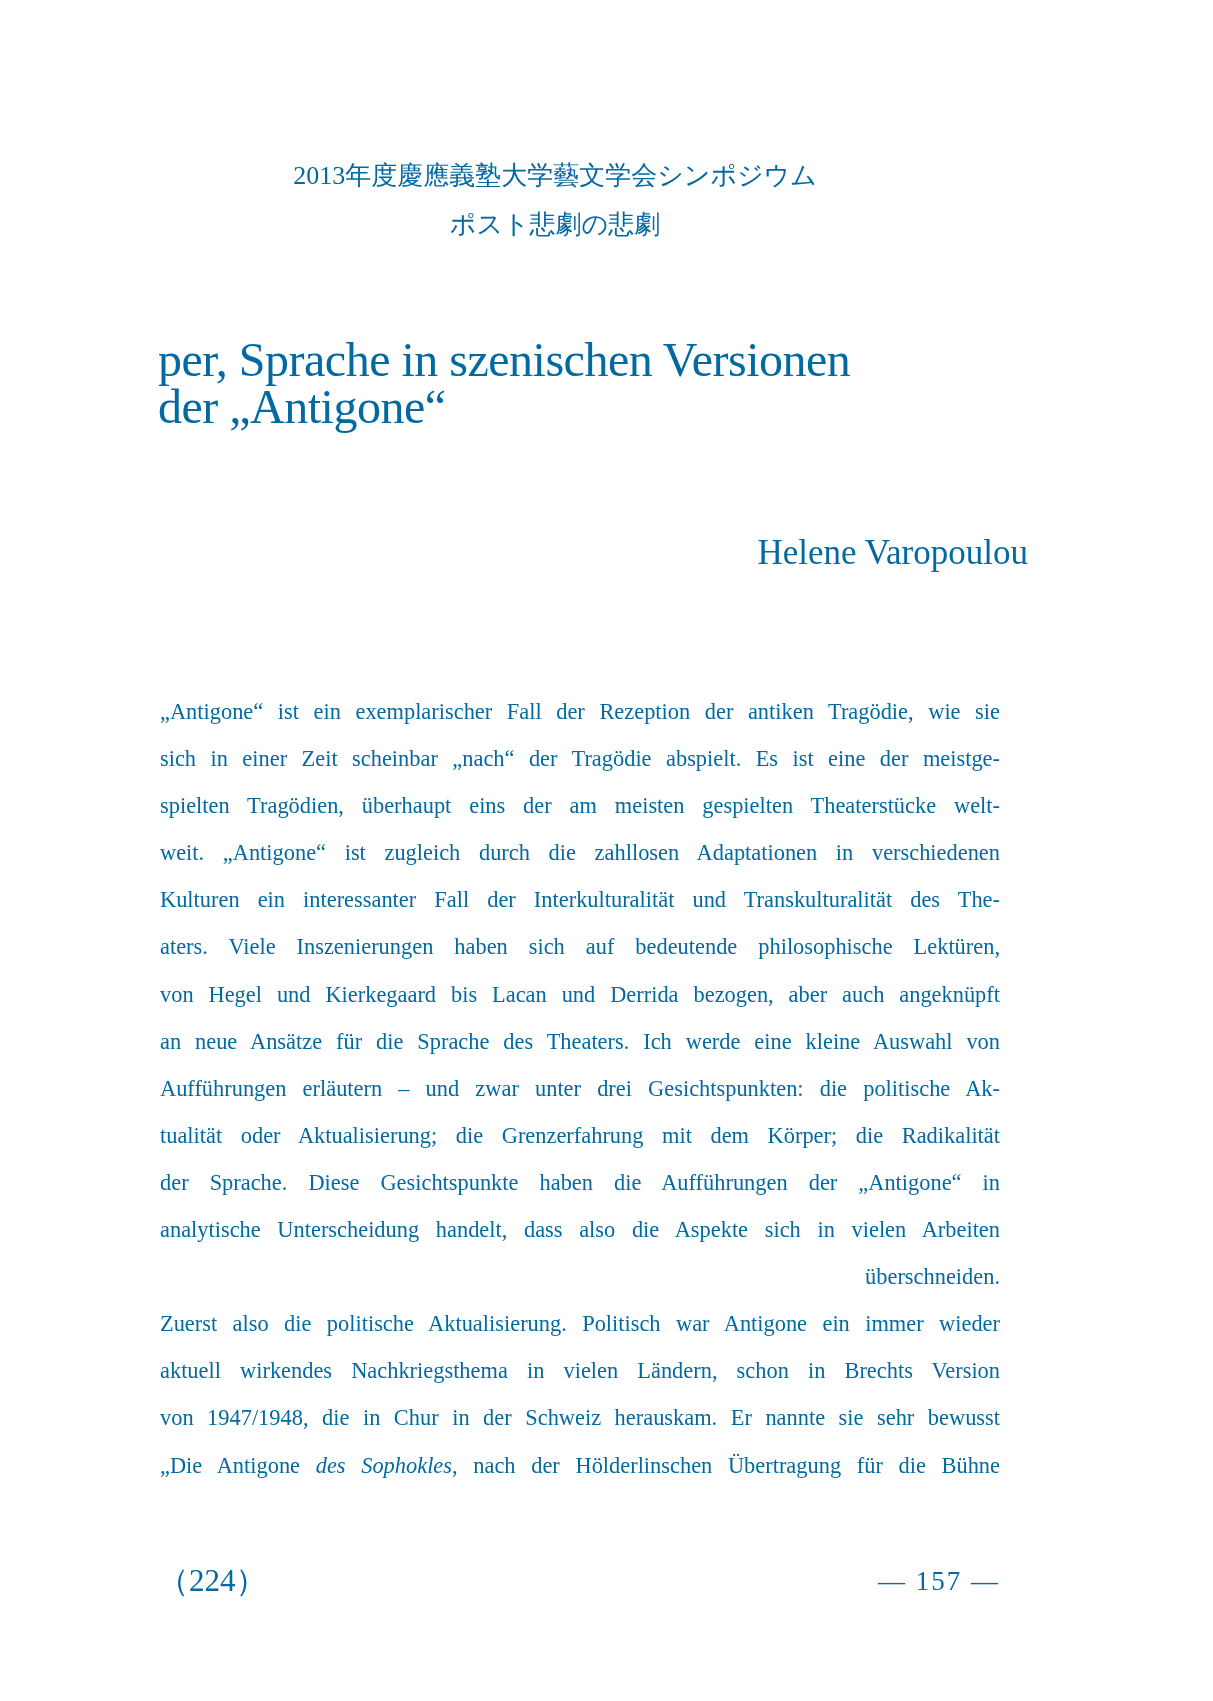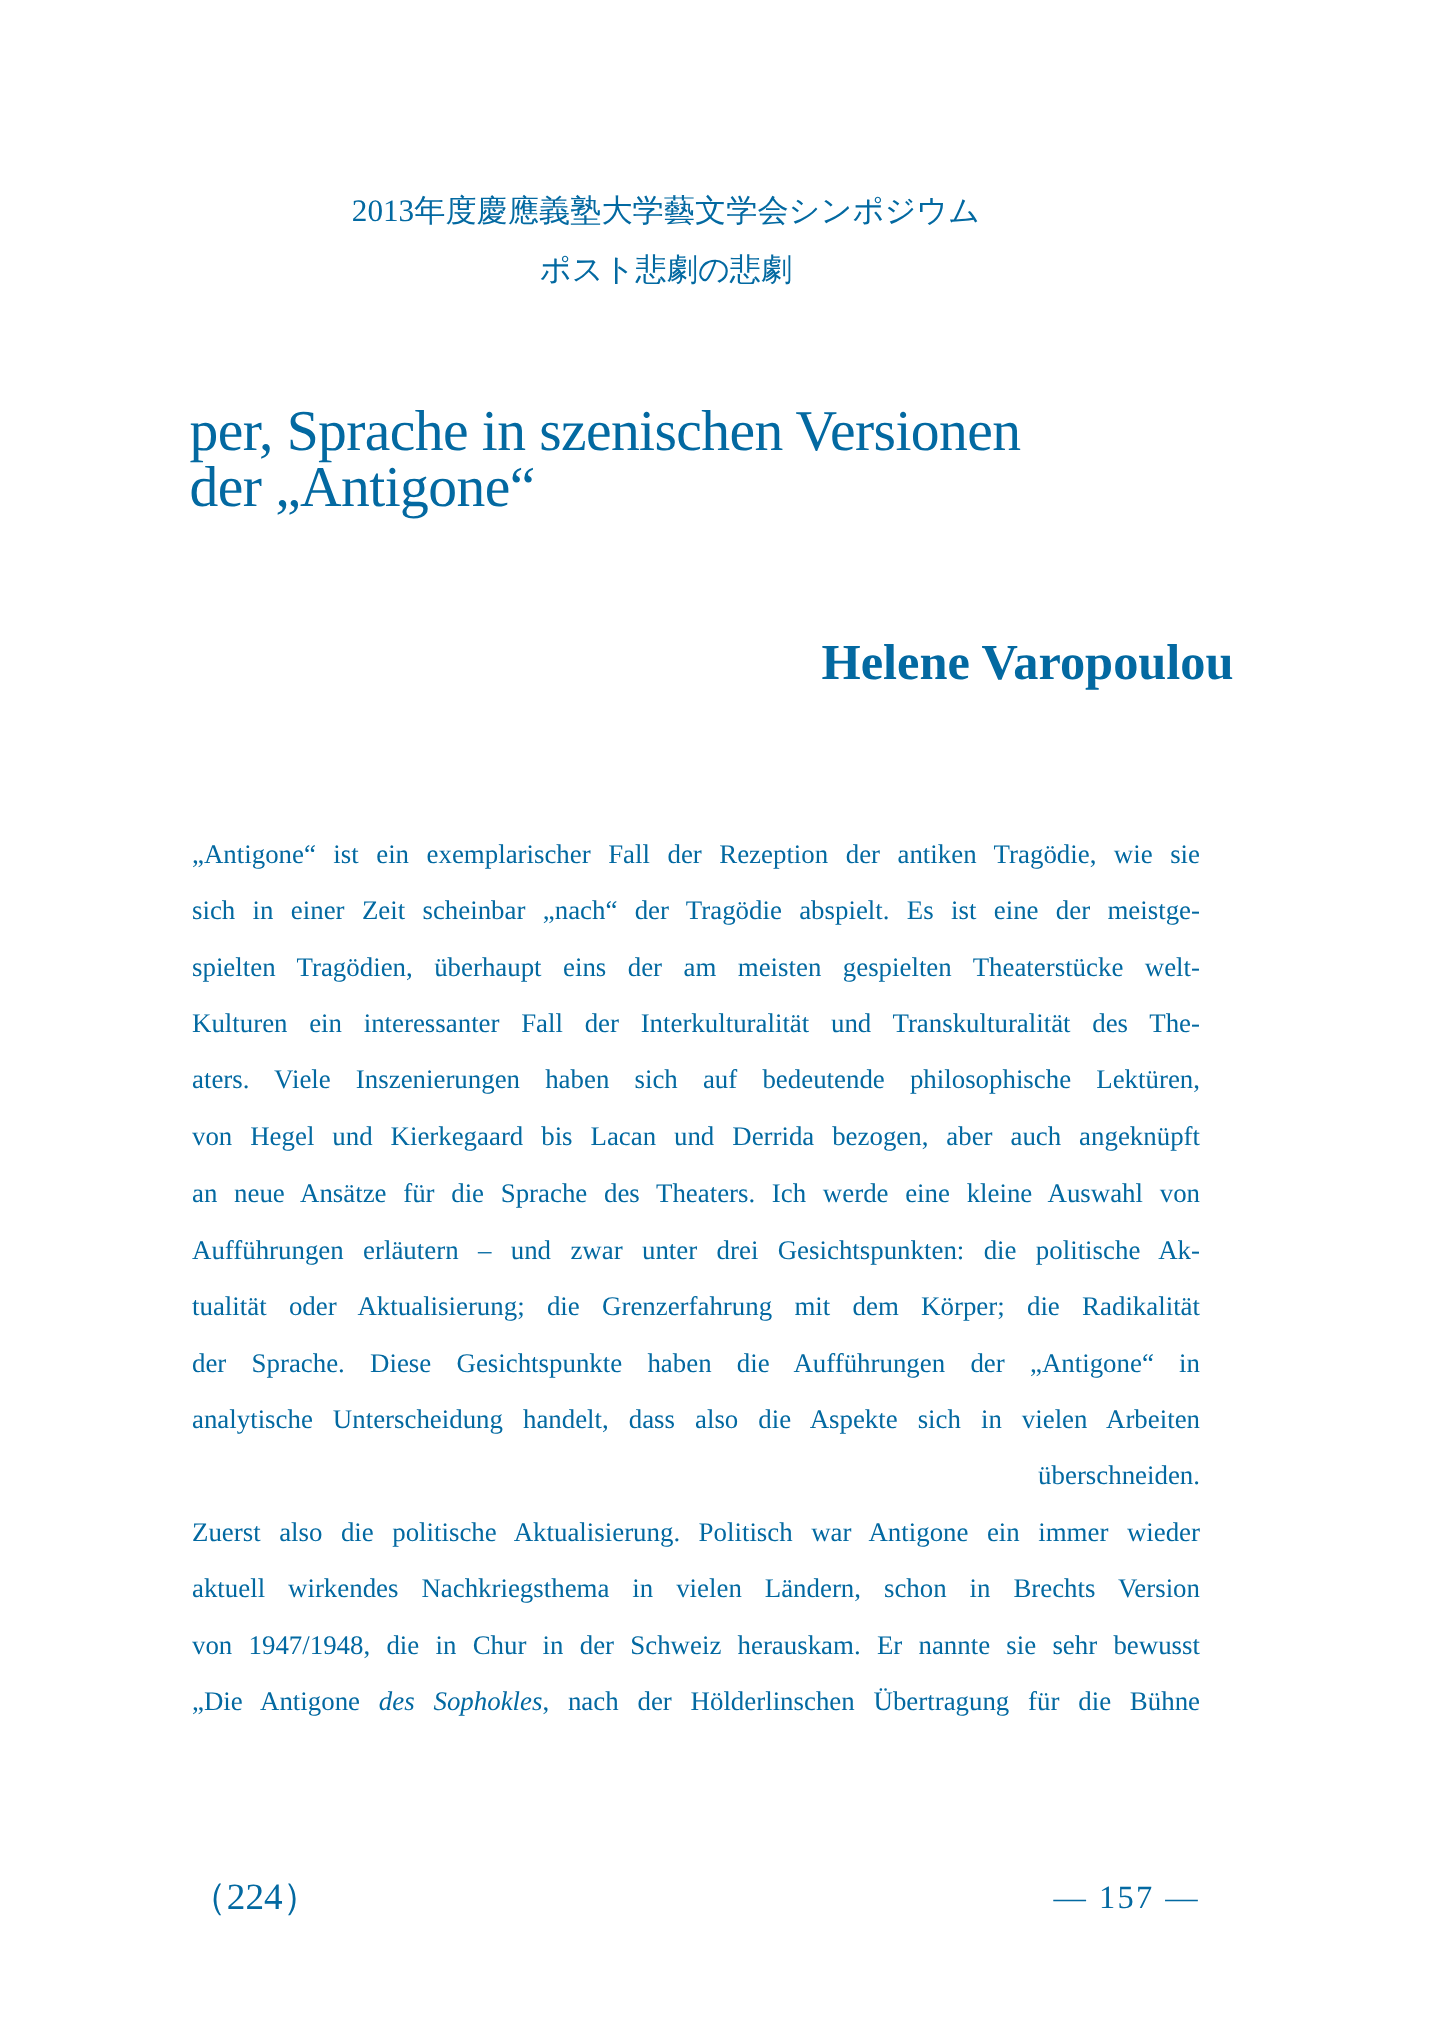--- a/index.html
+++ b/index.html
@@ -40,24 +40,23 @@
     font-weight: normal;
     line-height: 47px;
     letter-spacing: -0.5px;
   }
   .title-line { height: 47px; white-space: nowrap; }
 
   .author {
     position: absolute;
     top: 534px;
     right: 213px;
-    font-size: 42px;
+    font-size: 35px;
     line-height: 38px;
     white-space: nowrap;
-    font-weight: bold;
   }
 
   .body-text {
     position: absolute;
     left: 160px;
     top: 688px;
     width: 840px;
     font-size: 22.4px;
   }
   .body-line {
@@ -103,20 +102,21 @@
       <div class="title-line">per, Sprache in szenischen Versionen</div>
       <div class="title-line">der „Antigone“</div>
     </h1>
 
   <div class="author">Helene Varopoulou</div>
 
   <div class="body-text">
       <div class="body-line justify"><span>„Antigone“ ist ein exemplarischer Fall der Rezeption der antiken Tragödie, wie sie</span></div>
       <div class="body-line justify"><span>sich in einer Zeit scheinbar „nach“ der Tragödie abspielt. Es ist eine der meistge-</span></div>
       <div class="body-line justify"><span>spielten Tragödien, überhaupt eins der am meisten gespielten Theaterstücke welt-</span></div>
+      <div class="body-line justify"><span>weit. „Antigone“ ist zugleich durch die zahllosen Adaptationen in verschiedenen</span></div>
       <div class="body-line justify"><span>Kulturen ein interessanter Fall der Interkulturalität und Transkulturalität des The-</span></div>
       <div class="body-line justify"><span>aters. Viele Inszenierungen haben sich auf bedeutende philosophische Lektüren,</span></div>
       <div class="body-line justify"><span>von Hegel und Kierkegaard bis Lacan und Derrida bezogen, aber auch angeknüpft</span></div>
       <div class="body-line justify"><span>an neue Ansätze für die Sprache des Theaters. Ich werde eine kleine Auswahl von</span></div>
       <div class="body-line justify"><span>Aufführungen erläutern – und zwar unter drei Gesichtspunkten: die politische Ak-</span></div>
       <div class="body-line justify"><span>tualität oder Aktualisierung; die Grenzerfahrung mit dem Körper; die Radikalität</span></div>
       <div class="body-line justify"><span>der Sprache. Diese Gesichtspunkte haben die Aufführungen der „Antigone“ in</span></div>
       <div class="body-line justify"><span>analytische Unterscheidung handelt, dass also die Aspekte sich in vielen Arbeiten</span></div>
       <div class="body-line"><span>überschneiden.</span></div>
       <div class="body-line justify"><span>Zuerst also die politische Aktualisierung. Politisch war Antigone ein immer wieder</span></div>

